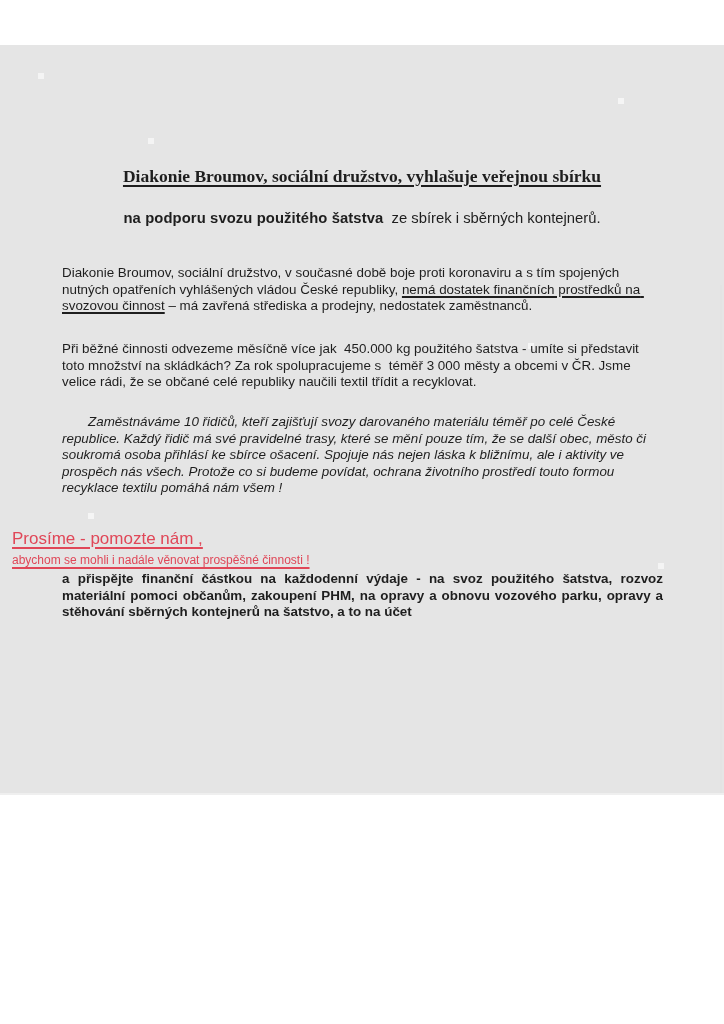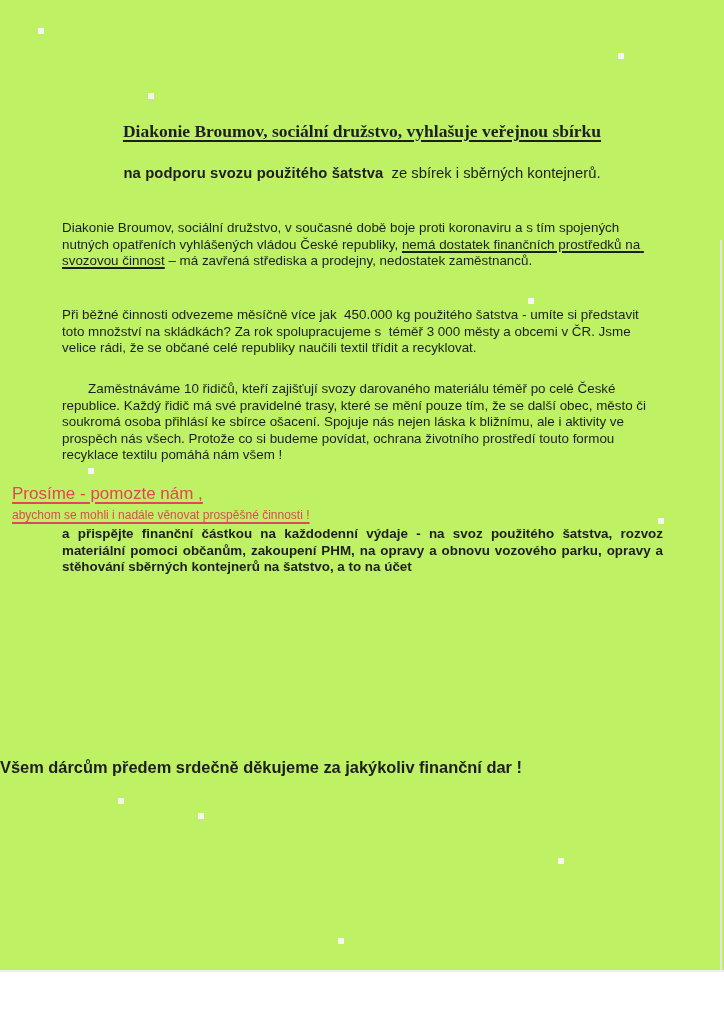--- a/index.html
+++ b/index.html
@@ -1,23 +1,24 @@
 <!DOCTYPE html>
 <html lang="cs"><head>
 <meta charset="utf-8">
 <style>
   html, body { margin: 0; padding: 0; background: #ffffff; }
   .page {
     position: relative;
     width: 724px;
-    height: 972px;
-    background: #bef264;
+    height: 750px;
+    background: #e5e5e5;
     overflow: hidden;
     font-family: "Liberation Sans", sans-serif;
     color: #1e1e1e;
+    margin-top: 45px;
   }
   .blk {
     position: absolute;
     left: 62px;
     width: 601px;
     font-size: 13.4px;
     line-height: 16.4px;
     white-space: pre-wrap;
   }
   .title {
@@ -35,22 +36,22 @@
     text-underline-offset: 3px;
   }
   .subtitle {
     left: 0; width: 724px; top: 149px;
     text-align: center;
     font-size: 14.8px;
     line-height: 18px;
   }
   .subtitle b { letter-spacing: 0.1px; }
   .p-intro   { top: 207px; }
-  .p-volume  { top: 294px; }
-  .p-drivers { top: 368px; text-indent: 26px; }
+  .p-volume  { top: 283px; }
+  .p-drivers { top: 356px; text-indent: 26px; font-style: italic; }
   .u {
     text-decoration: underline;
     text-decoration-thickness: 1.5px;
     text-underline-offset: 2px;
   }
   .appeal-heading {
     left: 12px; width: 724px; top: 484px;
     text-align: left;
     font-weight: normal;
     white-space: normal;

